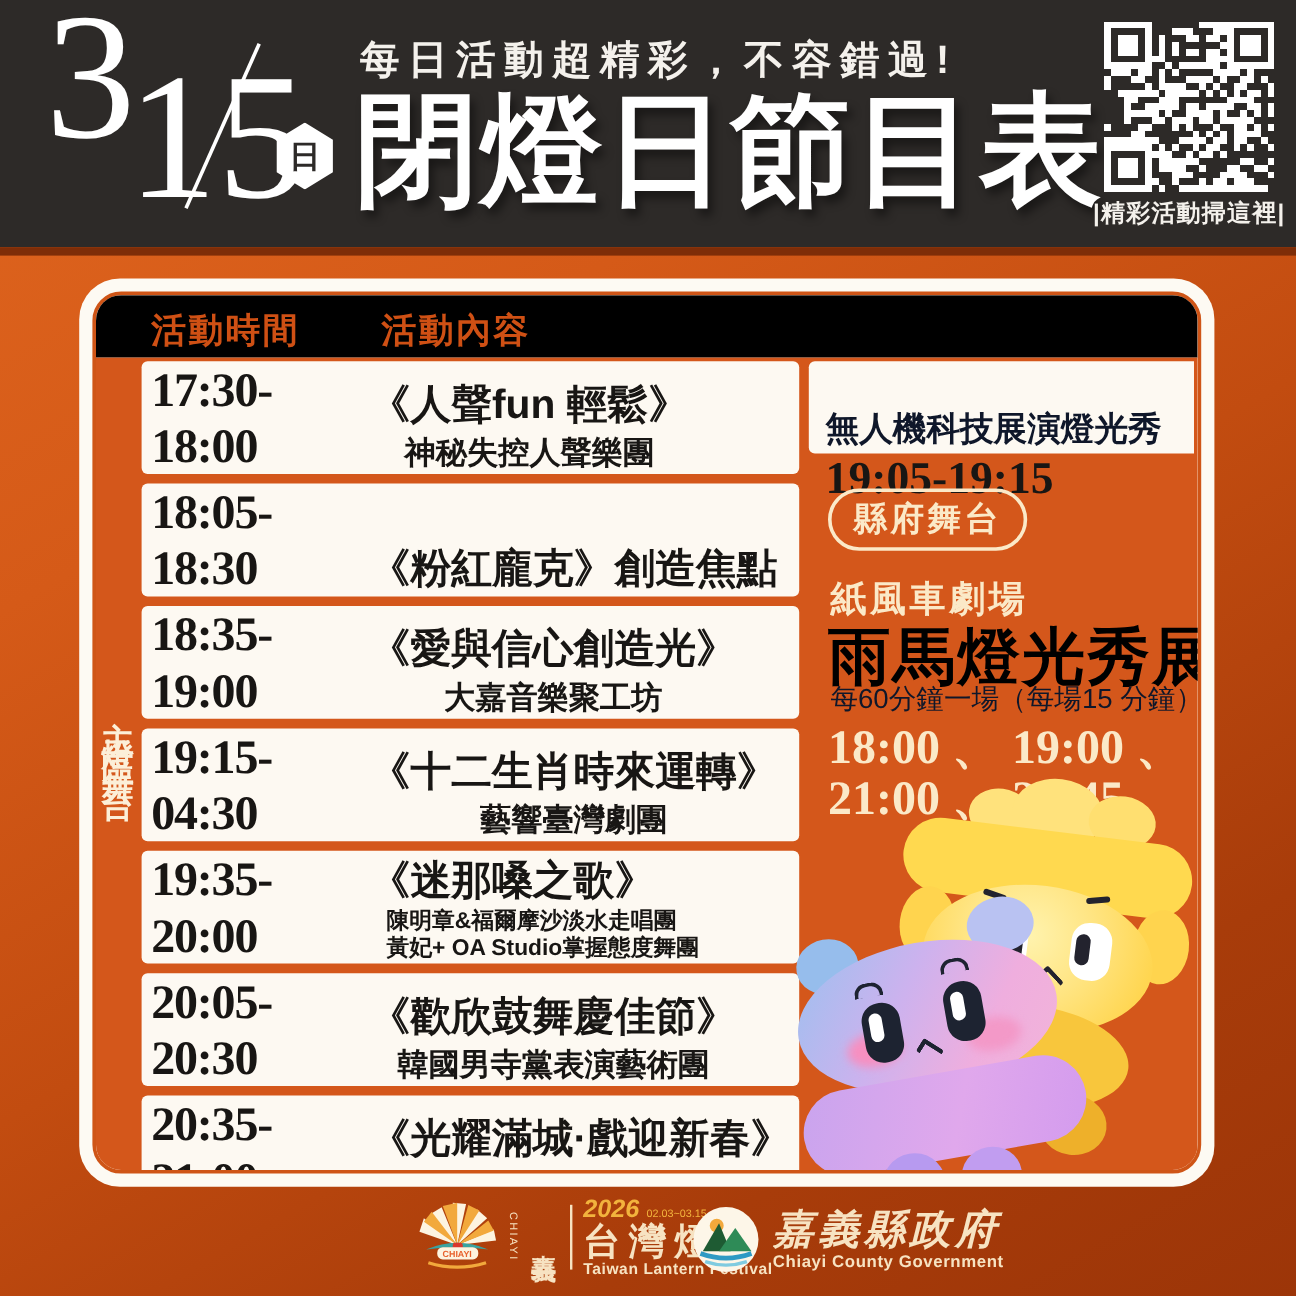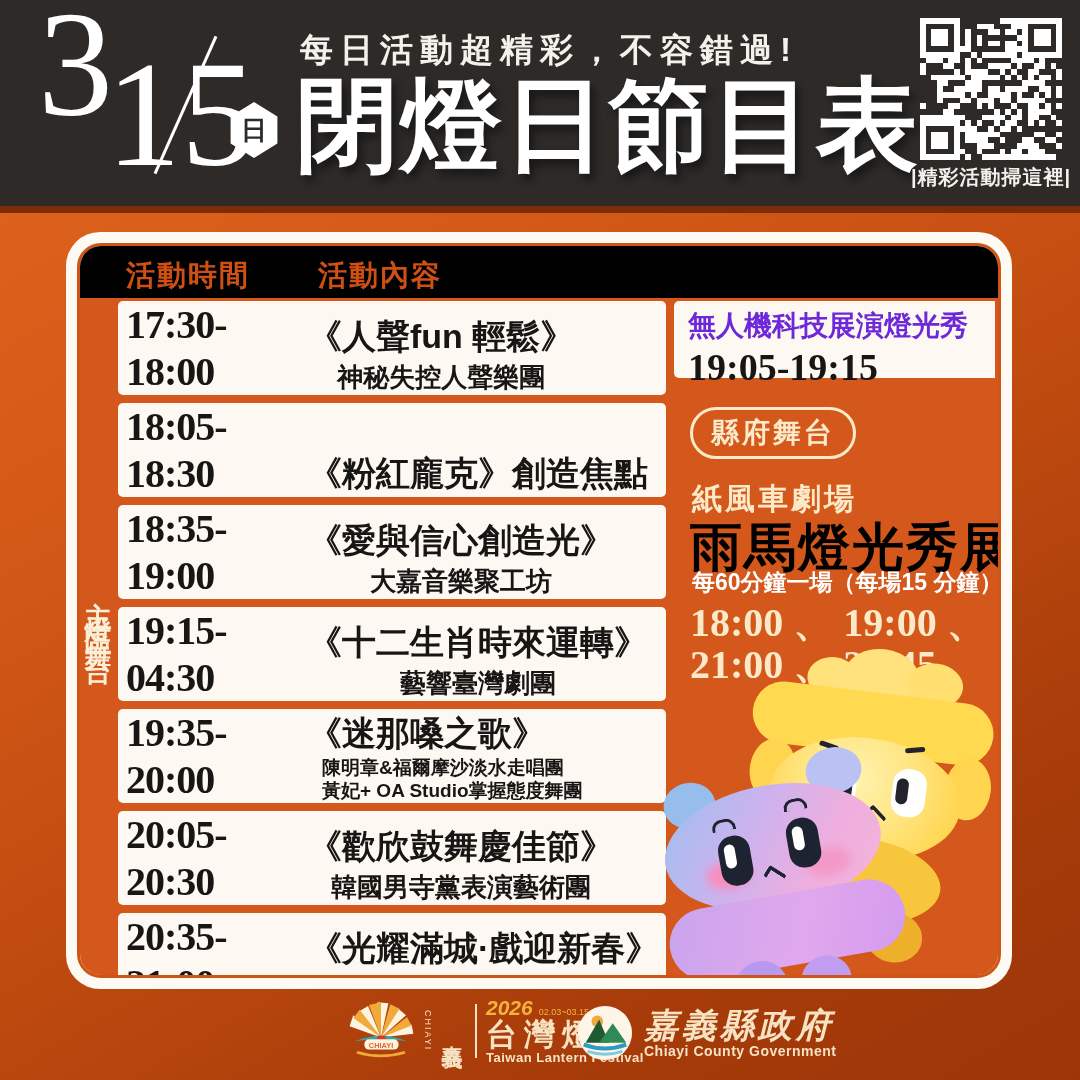--- a/index.html
+++ b/index.html
@@ -42,27 +42,27 @@
     color:#181614;letter-spacing:-1px;}
   .prog{display:flex;flex-direction:column;align-items:flex-start;}
   .ptitle{font-size:34px;font-weight:900;color:#181614;white-space:nowrap;letter-spacing:0px;}
   .psub{font-size:26px;font-weight:bold;color:#181614;align-self:center;white-space:nowrap;}
   .psub:empty{display:none;}
   .psub-small{font-size:19px;font-weight:bold;color:#181614;line-height:1.2;align-self:flex-start;margin-left:14px;}
   
   .rightcol{position:absolute;left:594px;top:3px;right:0px;bottom:0;}
   .dronebox{position:absolute;left:0;top:0;right:3px;height:77px;background:#fdf9f2;border-radius:5px 0 0 5px;
     padding:6px 0 0 14px;box-sizing:border-box;}
-  .dtitle{font-size:28px;font-weight:900;color:#6d28d9;white-space:nowrap;}
+  .dtitle{font-size:28px;font-weight:900;color:#0f172a;white-space:nowrap;margin-top:32px;}
   .dtime{font-family:"Liberation Serif",serif;font-size:38px;font-weight:bold;color:#181614;margin-top:0px;}
   .stagebadge{position:absolute;left:16px;top:106px;border:3px solid #fbe9c8;border-radius:26px;
     padding:4px 18px;font-size:28px;font-weight:bold;color:#fbe9c8;letter-spacing:3px;}
   .theater{position:absolute;left:18px;top:178px;font-size:30px;font-weight:bold;color:#fbe9c8;letter-spacing:3px;}
   .showtitle{position:absolute;left:16px;top:212px;font-size:52px;font-weight:900;color:#000000;letter-spacing:2px;white-space:nowrap;}
-  .freq{position:absolute;left:18px;top:266px;font-size:23px;font-weight:bold;color:#ffffff;white-space:nowrap;}
+  .freq{position:absolute;left:18px;top:266px;font-size:23px;font-weight:normal;color:#0f172a;white-space:nowrap;}
   .stimes1{position:absolute;left:16px;top:294px;font-family:"Liberation Serif",serif;font-size:40px;font-weight:bold;color:#fbe9c8;white-space:nowrap;}
   .stimes2{position:absolute;left:16px;top:336px;font-family:"Liberation Serif",serif;font-size:40px;font-weight:bold;color:#fbe9c8;white-space:nowrap;}
   
   .mascot{position:absolute;}
   .my{left:660px;top:352px;width:250px;height:312px;transform:rotate(7deg);}
   .my .l{position:absolute;border-radius:50%;}
   .my .tuft{left:88px;top:-2px;width:76px;height:58px;background:#ffe27c;}
   .my .tufl{left:52px;top:12px;width:52px;height:42px;background:#ffe27c;}
   .my .tufr{left:152px;top:6px;width:56px;height:44px;background:#ffdf70;}
   .my .brim{left:2px;top:42px;width:242px;height:62px;border-radius:32px;background:#ffd94f;}

